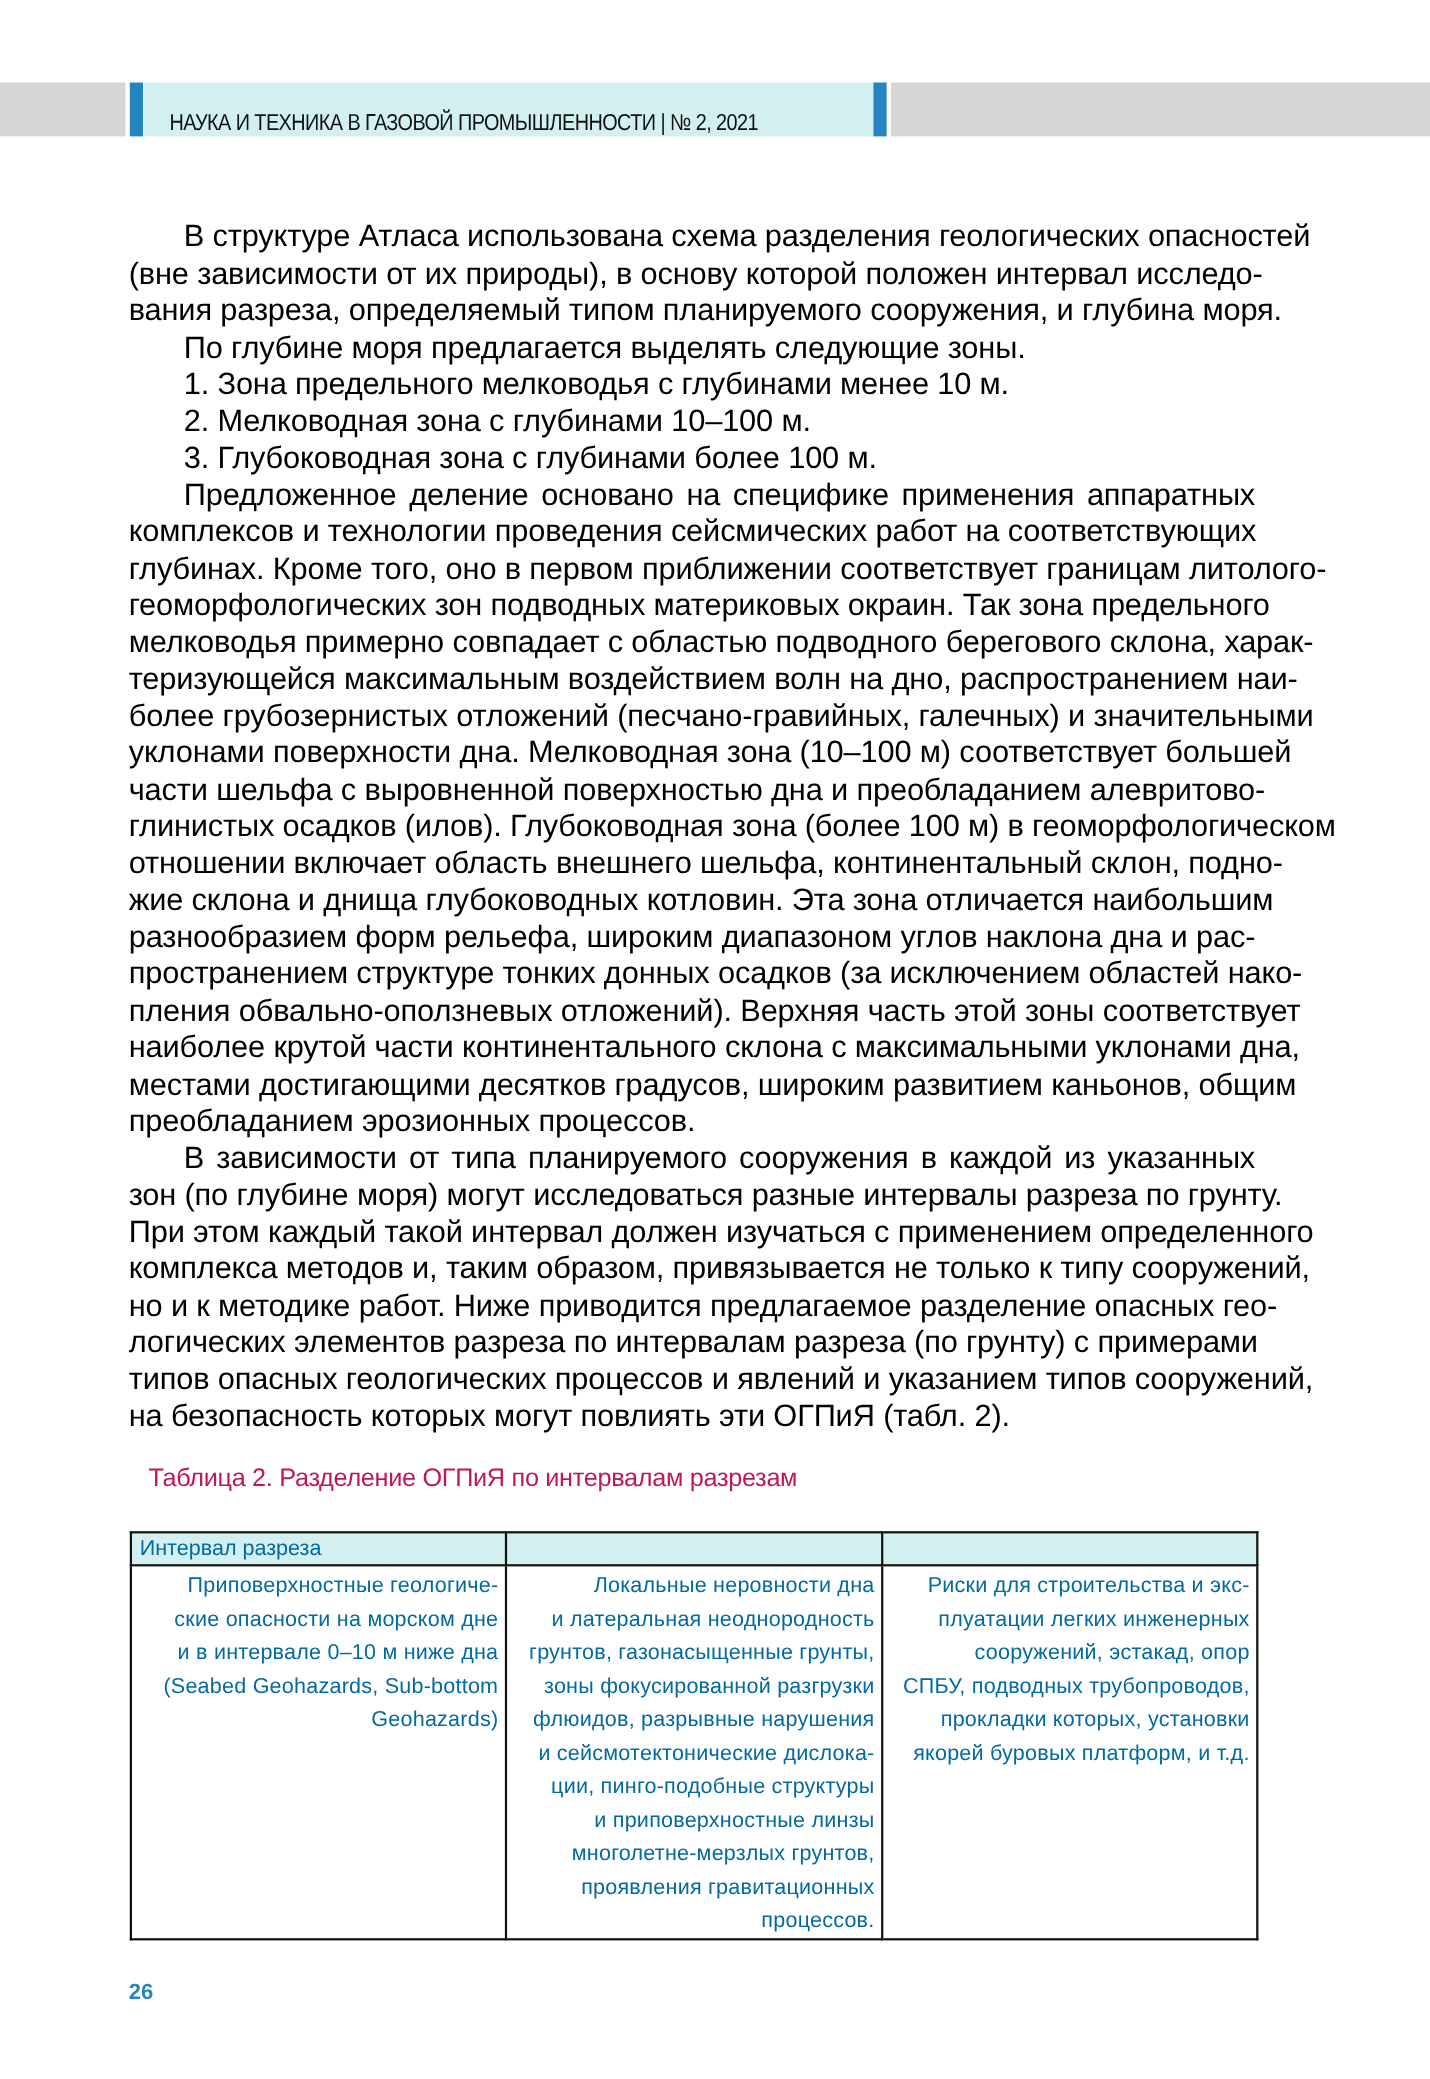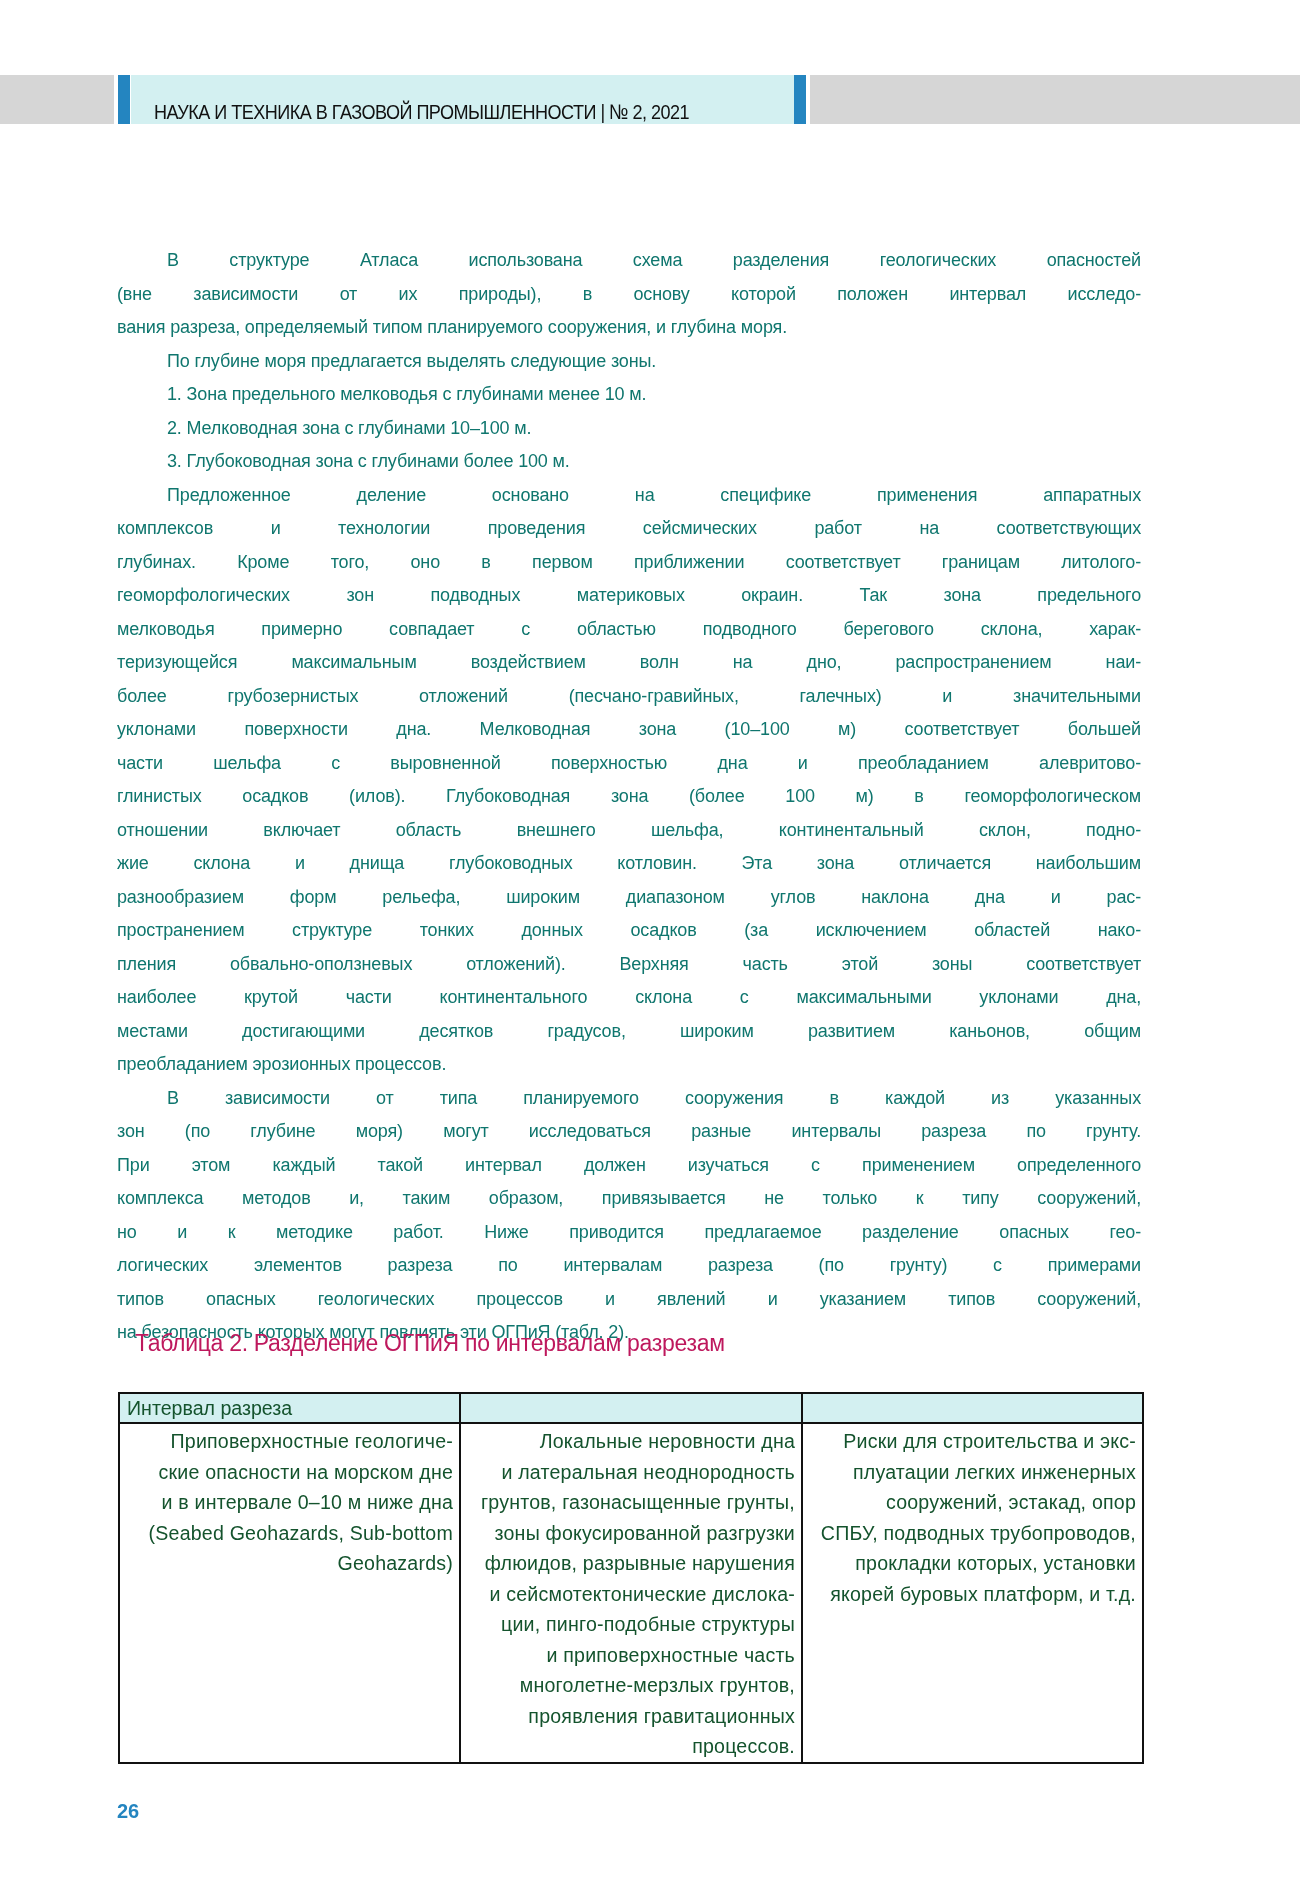--- a/index.html
+++ b/index.html
@@ -11,32 +11,32 @@
   .hdr-gray-right { position:absolute; left:810px; top:75px; width:490px; height:49px; background:#d6d6d6; }
   .hdr-bar { position:absolute; top:75px; width:12px; height:49px; background:#2485c0; }
   .hdr-bar.l { left:118px; }
   .hdr-bar.r { left:794px; }
   .hdr-box { position:absolute; left:131px; top:75px; width:663px; height:49px; background:#d3f0f1;
              display:flex; align-items:flex-end; }
   .hdr-title { font-family:"Liberation Sans Narrow","Liberation Sans",sans-serif; font-size:21px; letter-spacing:-0.6px;
                color:#111; margin-left:23px; white-space:nowrap; transform:scaleX(0.86); transform-origin:left center; }
 
   
-  .body { position:absolute; left:117px; top:198px; width:1024px; font-size:18px; line-height:33.5px;
-          color:#0f766e; letter-spacing:-0.15px;margin-top:46px; }
+  .body { position:absolute; left:117px; top:198px; width:1024px; font-size:28px; line-height:33.5px;
+          color:#000000; letter-spacing:-0.15px; }
   .line { display:block; text-align:justify; text-align-last:justify; white-space:nowrap; }
   .line.last { text-align-last:left; }
 
   
   .caption { position:absolute; left:117px; top:1330px; font-size:23px; color:#be185d; white-space:nowrap;
              letter-spacing:-0.3px;margin-left:18px; }
 
   
   .tbl { position:absolute; left:118px; top:1392px; width:1024px; border-collapse:collapse; table-layout:fixed;
-         font-size:19.6px; color:#14532d; }
+         font-size:19.6px; color:#0369a1; }
   .tbl td { border:2px solid #111; vertical-align:top; padding:0 6px 0 7px; line-height:30.5px; }
   .tbl tr.head td { background:#d3f0f1; height:28px; line-height:28px; }
   .tbl tr.body-row td { height:307px; padding-top:2px; }
   .tbl .cl { display:block; white-space:nowrap; letter-spacing:0.2px;text-align:right; }
 
   .pageno { position:absolute; left:117px; top:1800px; font-size:20px; font-weight:bold; color:#2485c0; }
 </style>
 </head>
 <body>
 
@@ -121,21 +121,21 @@
           <span class="cl">Geohazards)</span>
         </td>
     <td>
           <span class="cl">Локальные неровности дна</span>
           <span class="cl">и латеральная неоднородность</span>
           <span class="cl">грунтов, газонасыщенные грунты,</span>
           <span class="cl">зоны фокусированной разгрузки</span>
           <span class="cl">флюидов, разрывные нарушения</span>
           <span class="cl">и сейсмотектонические дислока-</span>
           <span class="cl">ции, пинго-подобные структуры</span>
-          <span class="cl">и приповерхностные часть</span>
+          <span class="cl">и приповерхностные линзы</span>
           <span class="cl">многолетне-мерзлых грунтов,</span>
           <span class="cl">проявления гравитационных</span>
           <span class="cl">процессов.</span>
         </td>
     <td>
           <span class="cl">Риски для строительства и экс-</span>
           <span class="cl">плуатации легких инженерных</span>
           <span class="cl">сооружений, эстакад, опор</span>
           <span class="cl">СПБУ, подводных трубопроводов,</span>
           <span class="cl">прокладки которых, установки</span>

